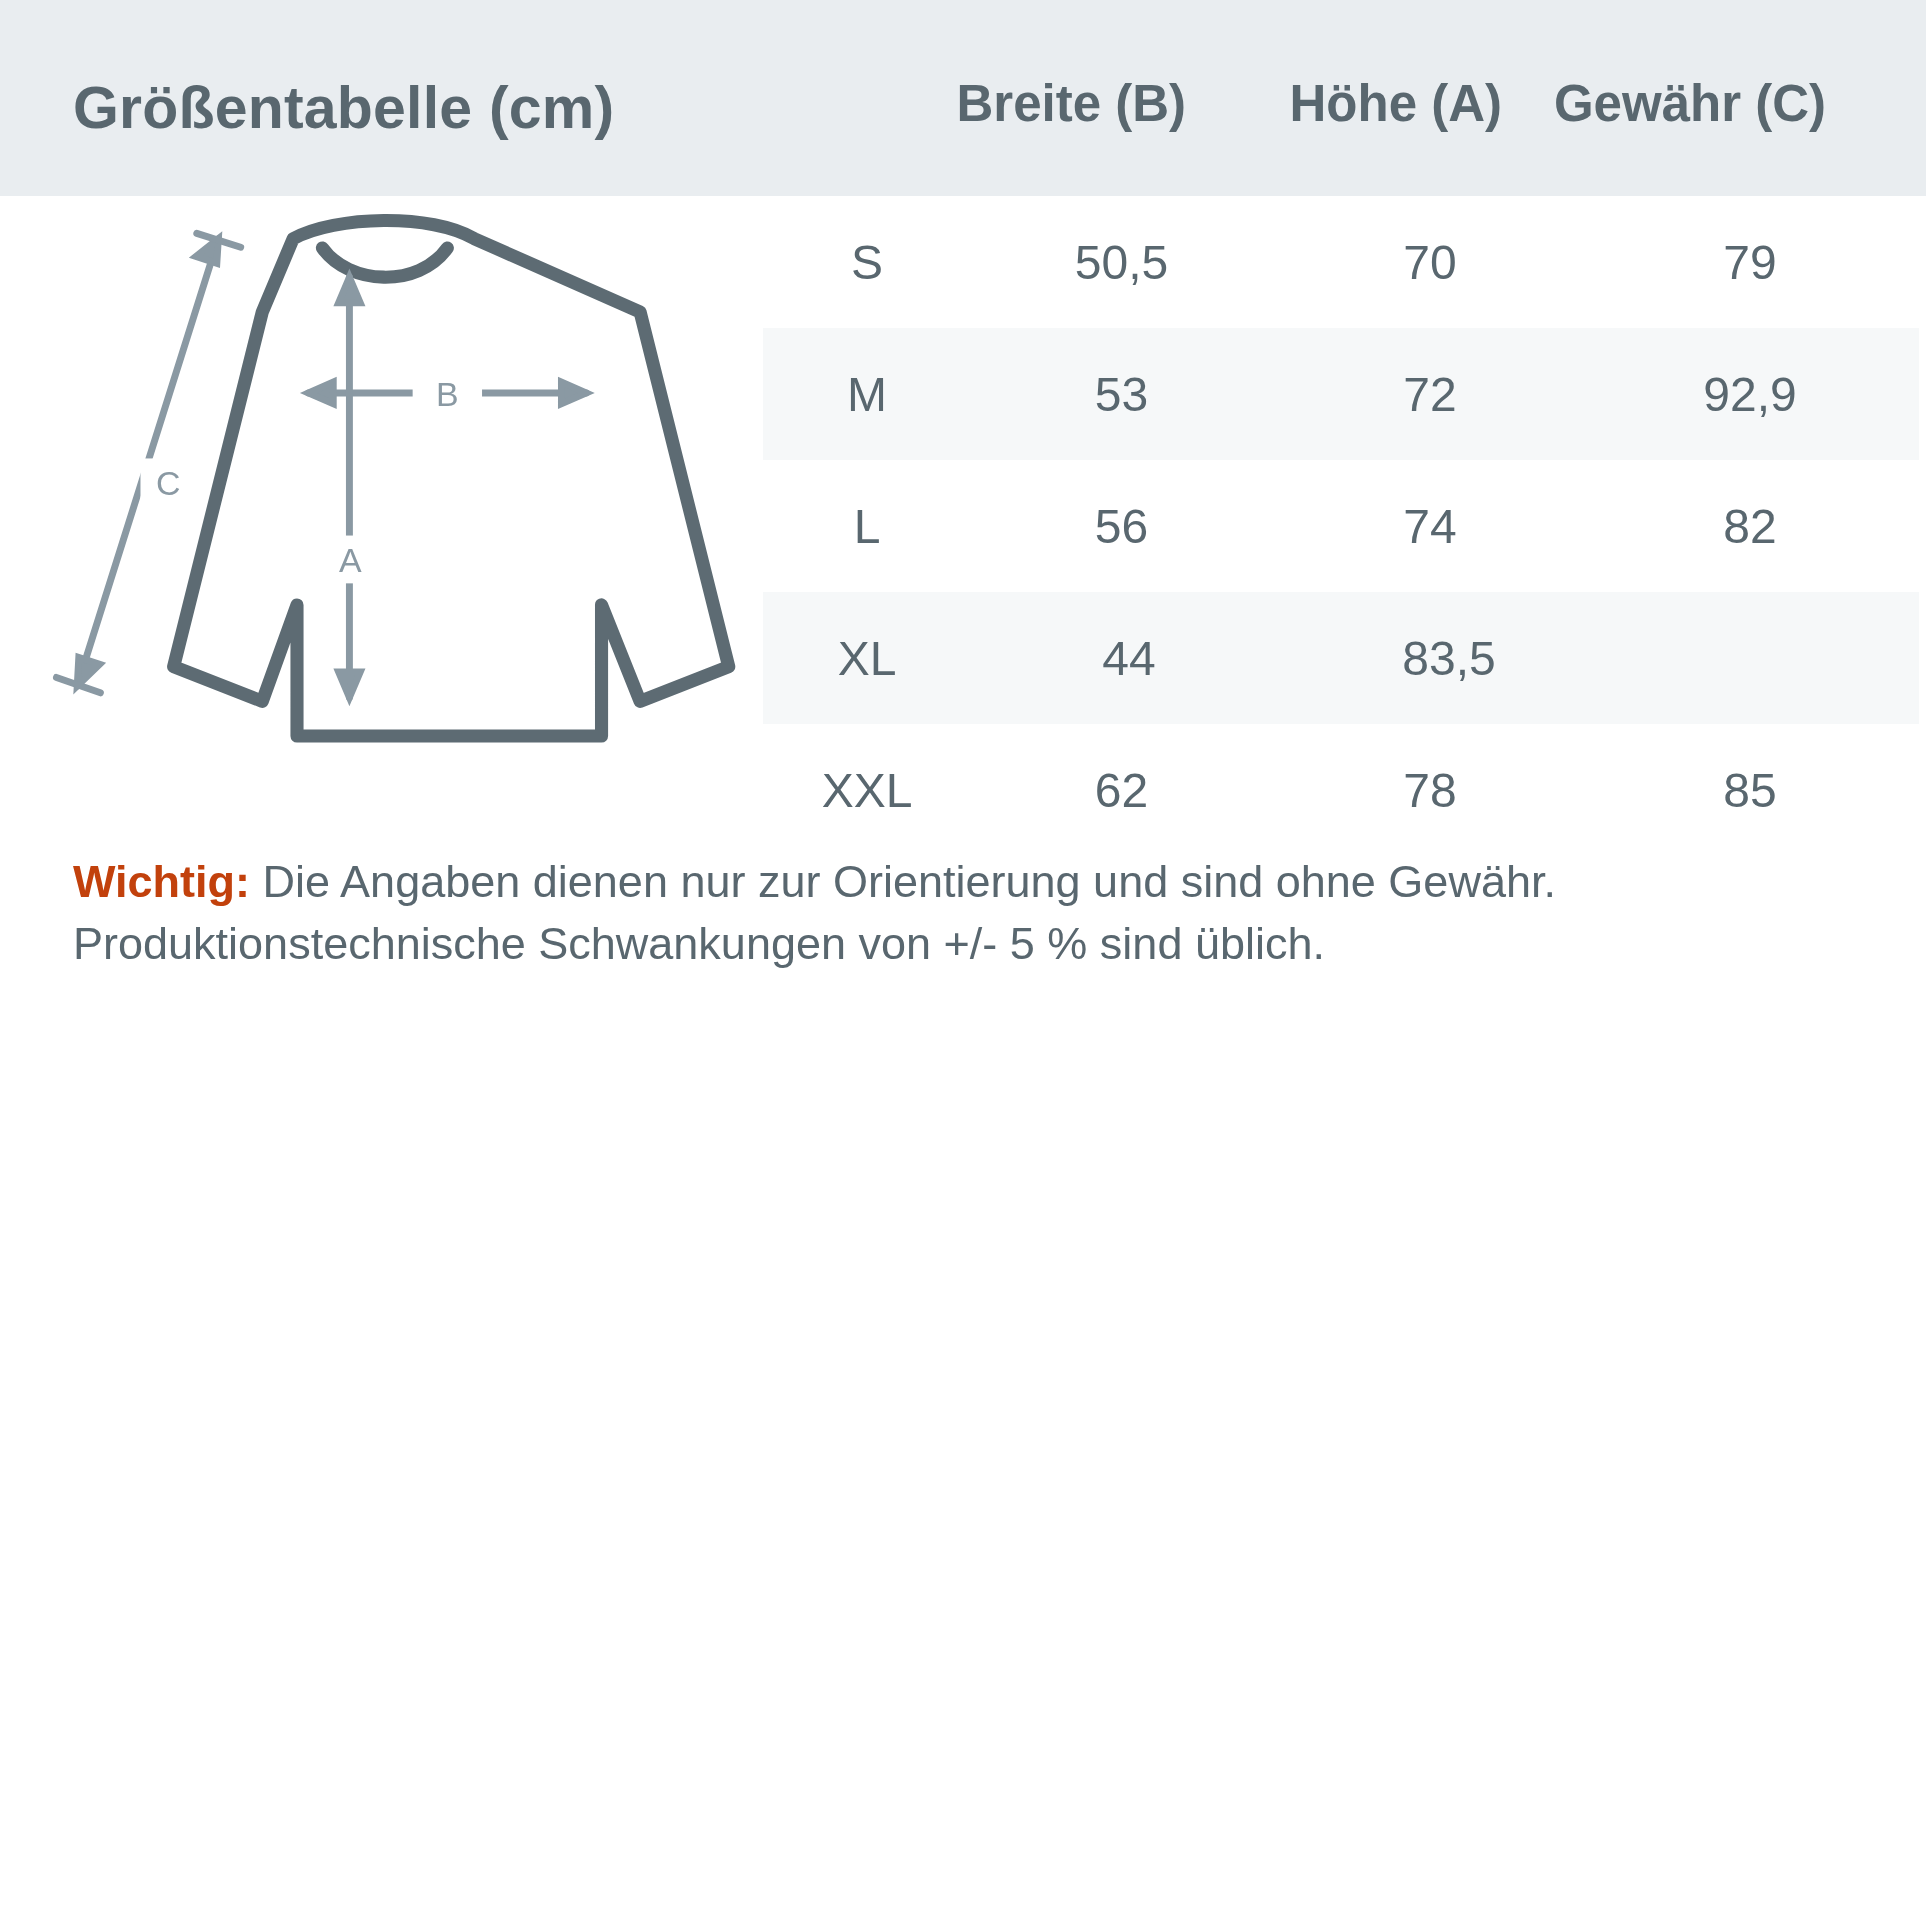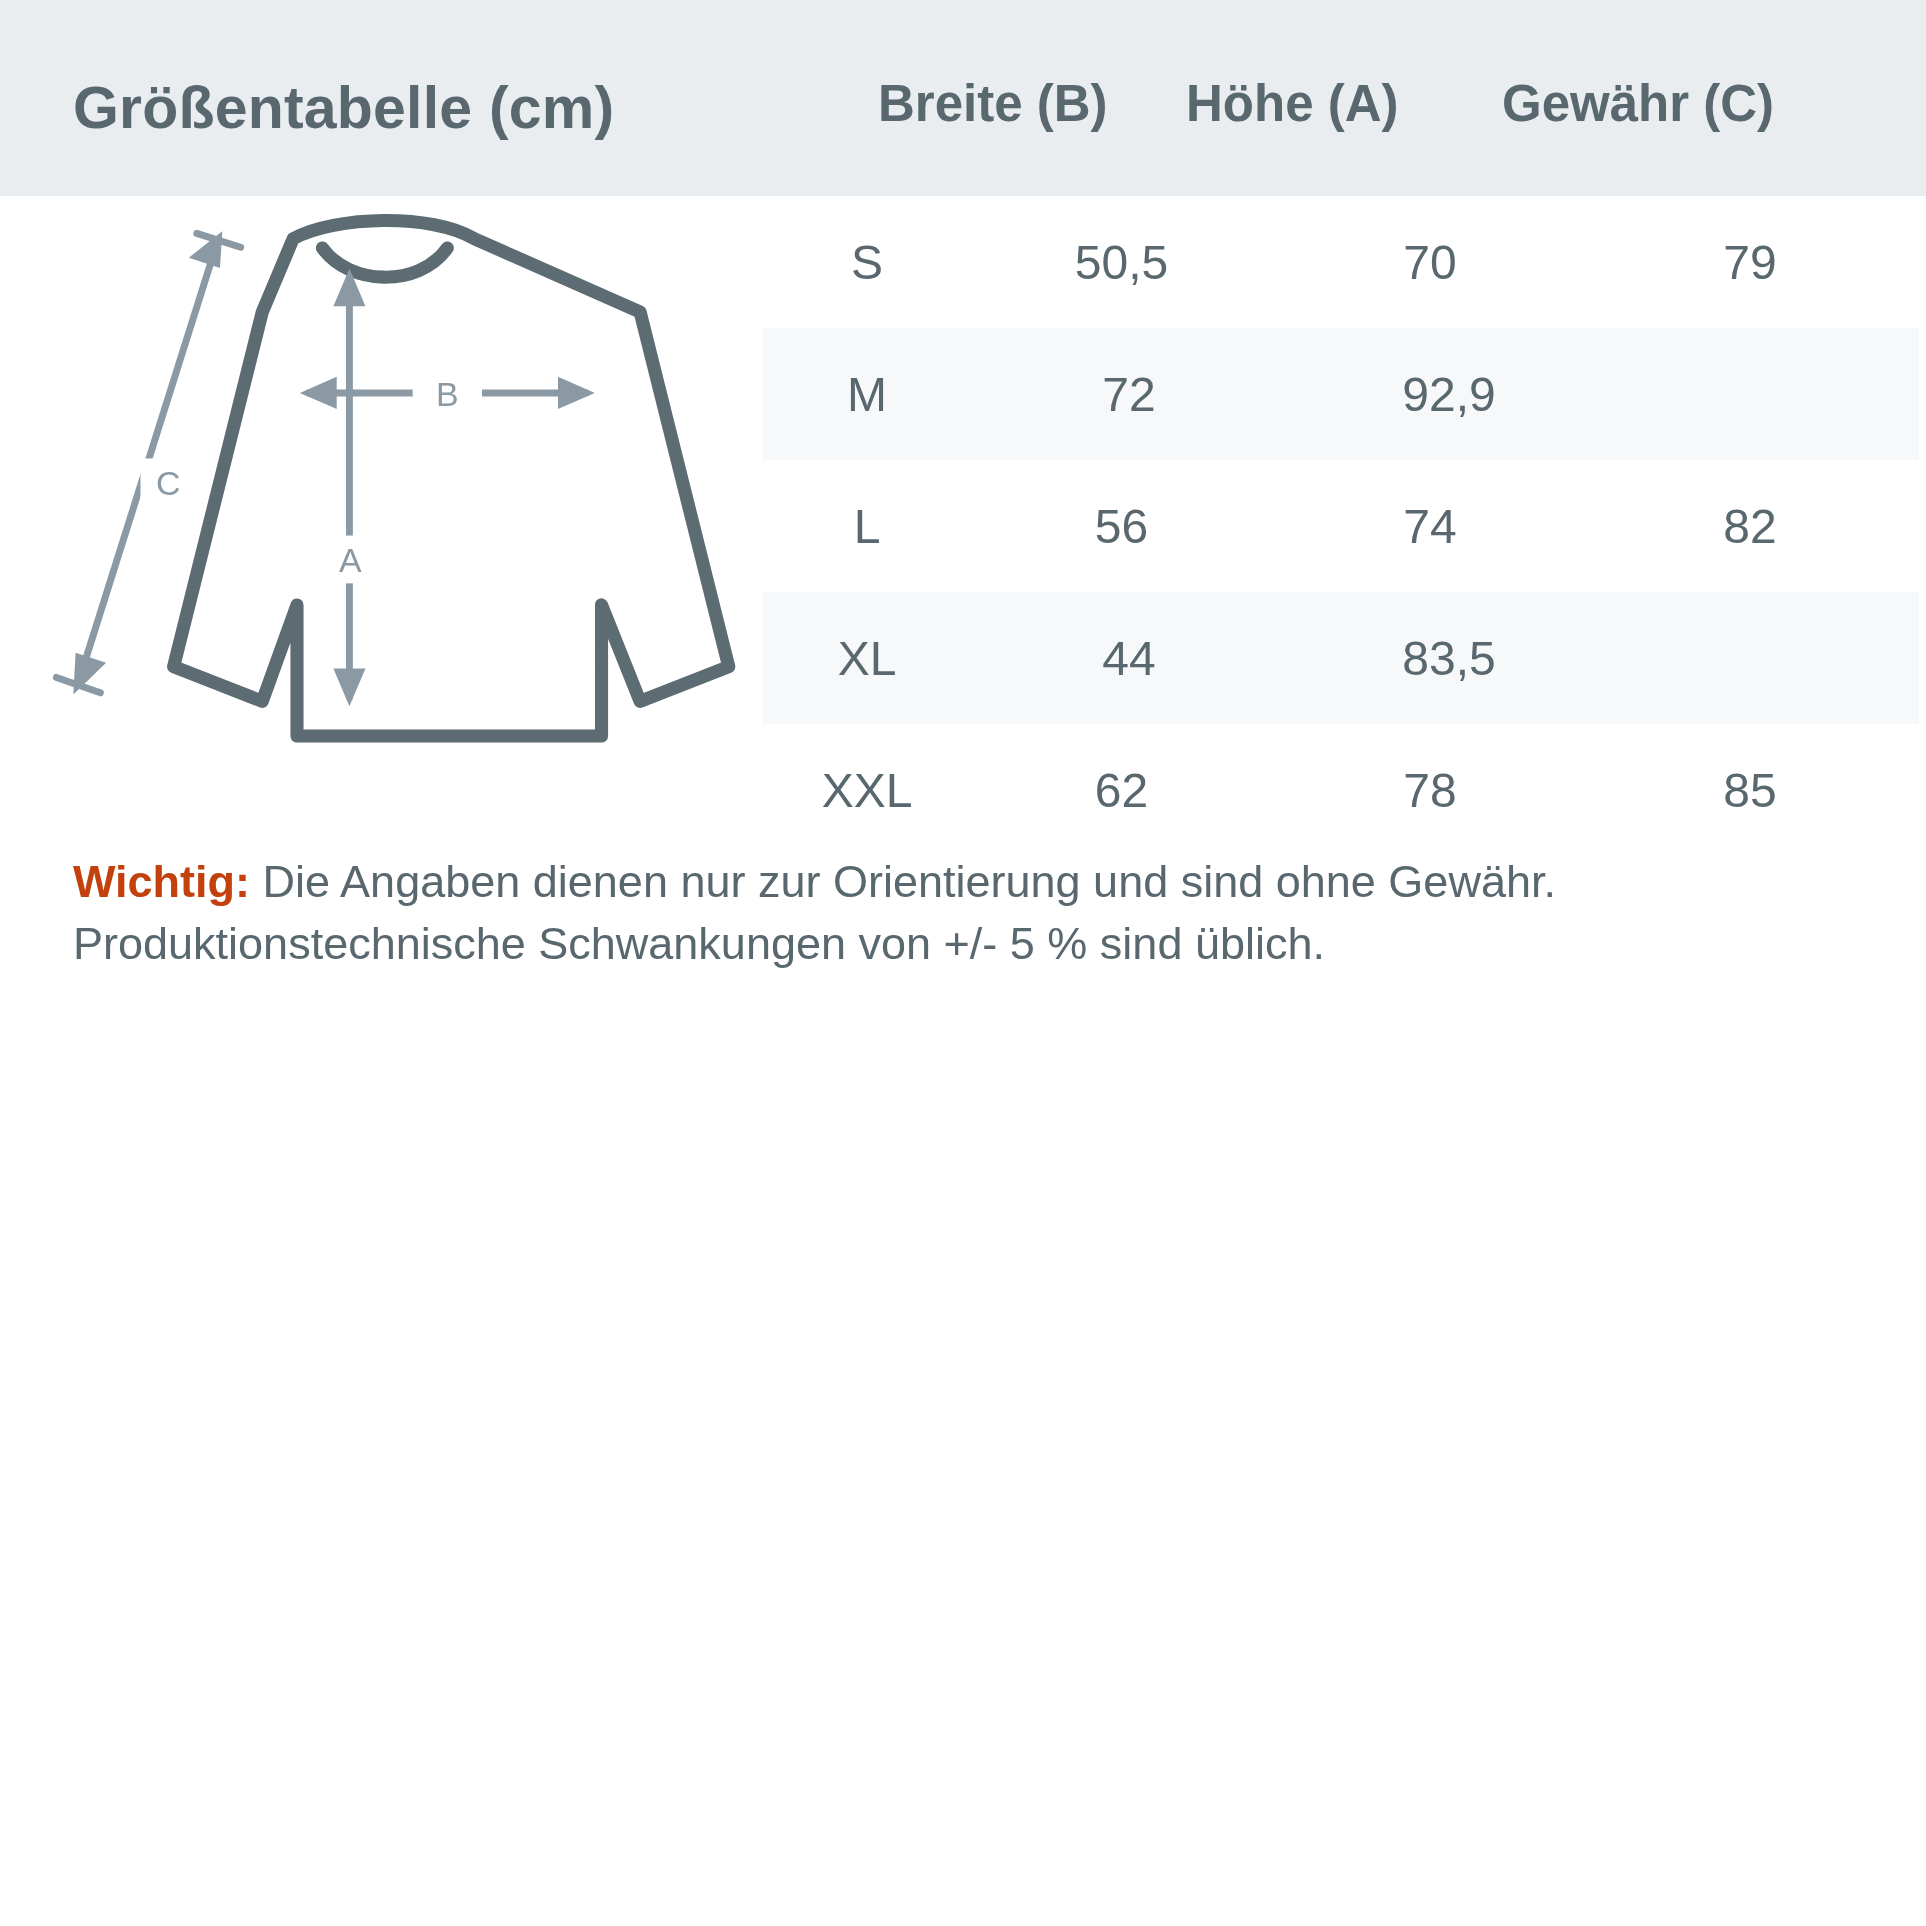--- a/index.html
+++ b/index.html
@@ -45,21 +45,21 @@
     position: absolute;
     left: 878px;
     top: 74px;
     width: 994px;
     display: flex;
   }
   .header-col {
     font-size: 51px;
     font-weight: bold;
     color: #59676f;
-    text-align: left;
+    text-align: right;
     white-space: nowrap;
   }
   .hc-b { width: 308px; }
   .hc-h { width: 316px; }
   .hc-c { width: 324px; }
 
   
   .content {
     position: relative;
     width: 1926px;
@@ -184,20 +184,21 @@
 
     <div class="table">
       <div class="row">
         <div class="cell c-size">S</div>
         <div class="cell c-width">50,5</div>
         <div class="cell c-height">70</div>
         <div class="cell c-sleeve">79</div>
       </div>
       <div class="row alt">
         <div class="cell c-size">M</div>
+        <div class="cell c-width">53</div>
         <div class="cell c-height">72</div>
         <div class="cell c-sleeve">92,9</div>
       </div>
       <div class="row">
         <div class="cell c-size">L</div>
         <div class="cell c-width">56</div>
         <div class="cell c-height">74</div>
         <div class="cell c-sleeve">82</div>
       </div>
       <div class="row alt">

